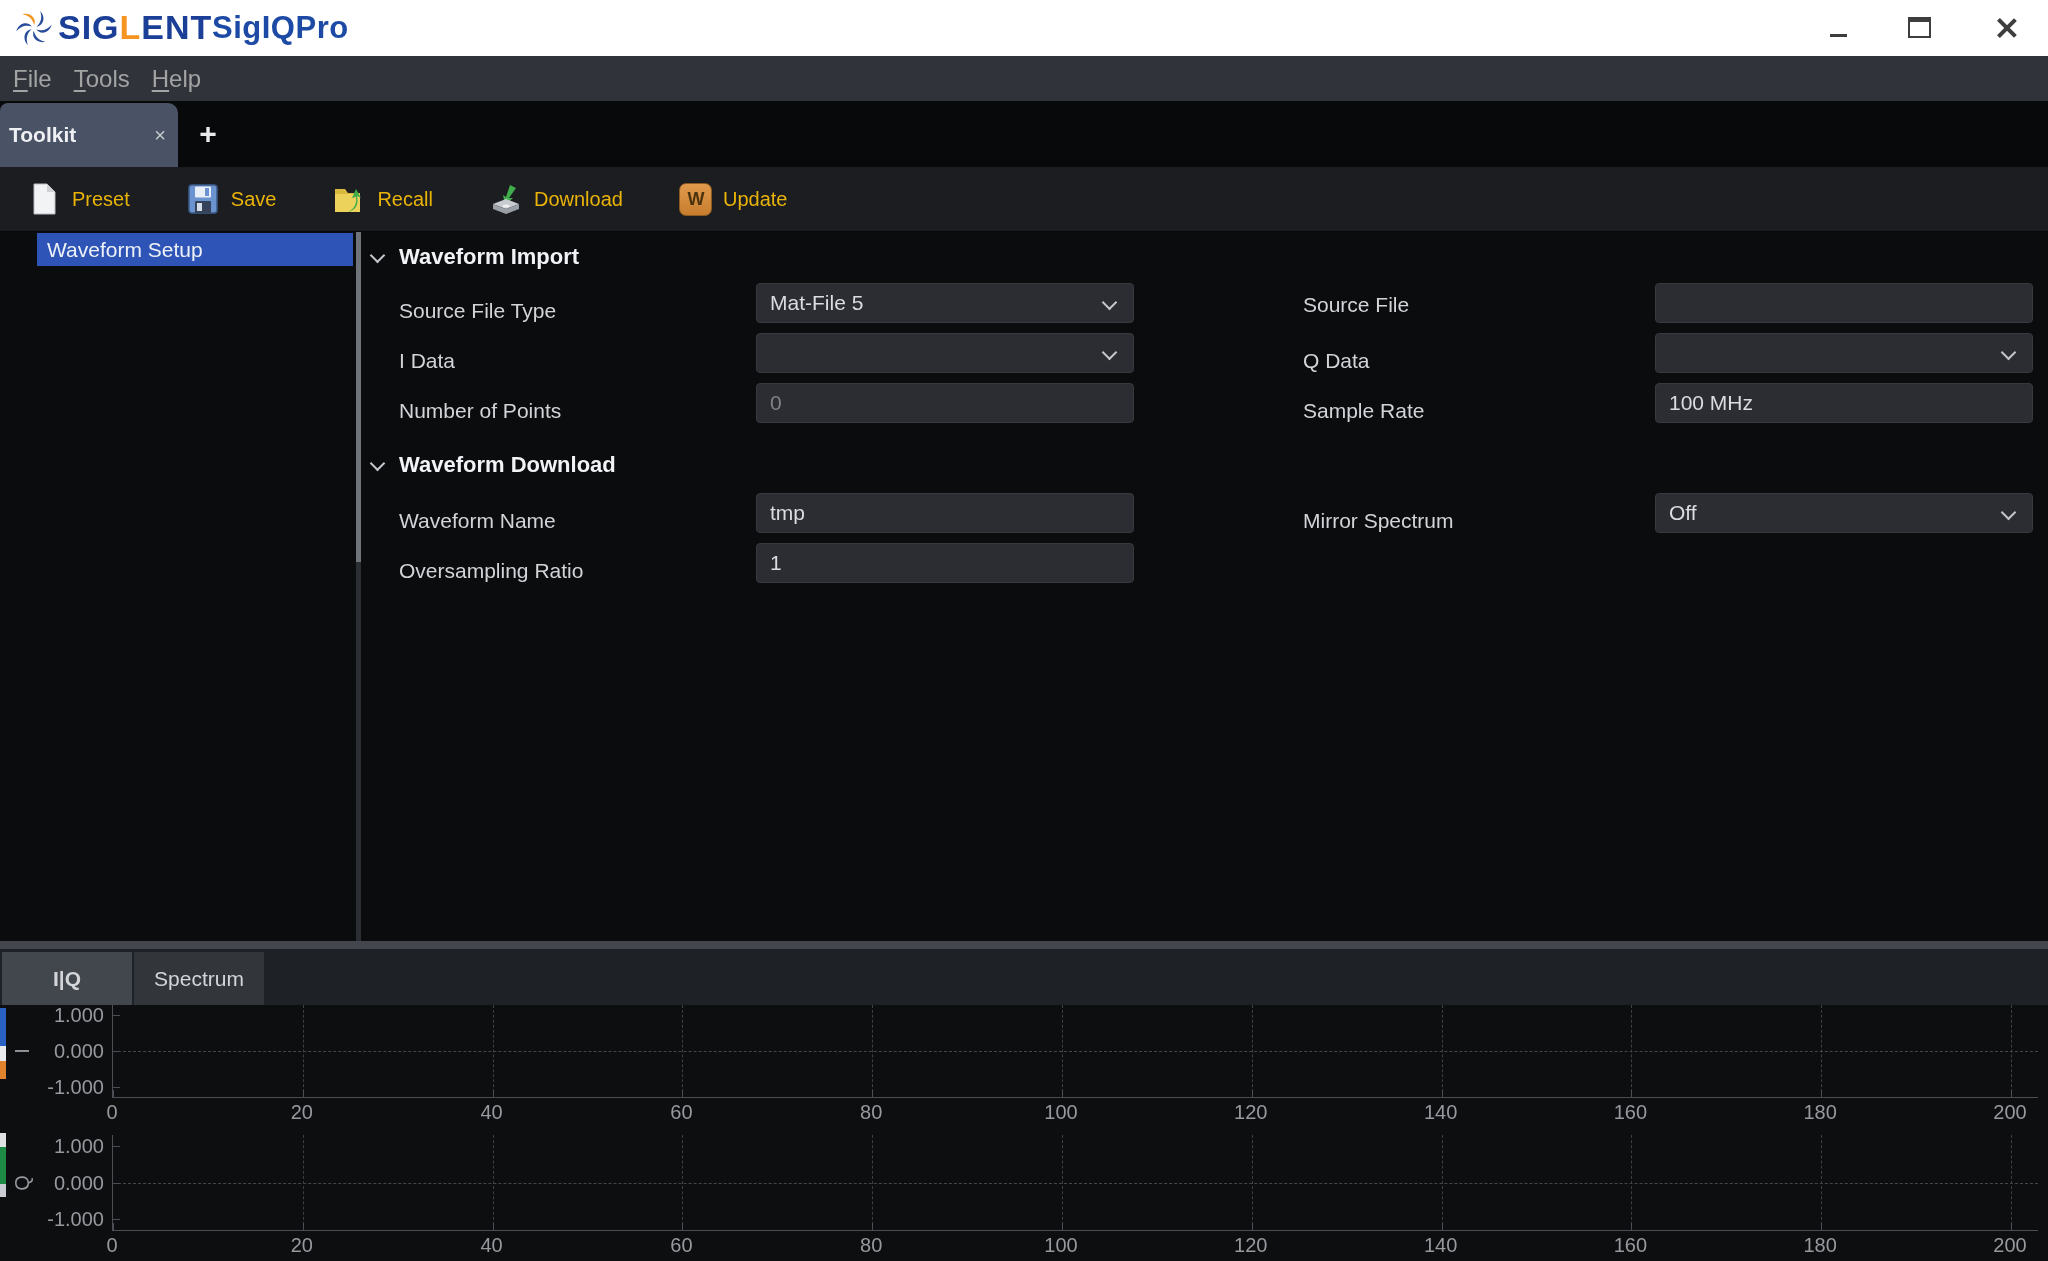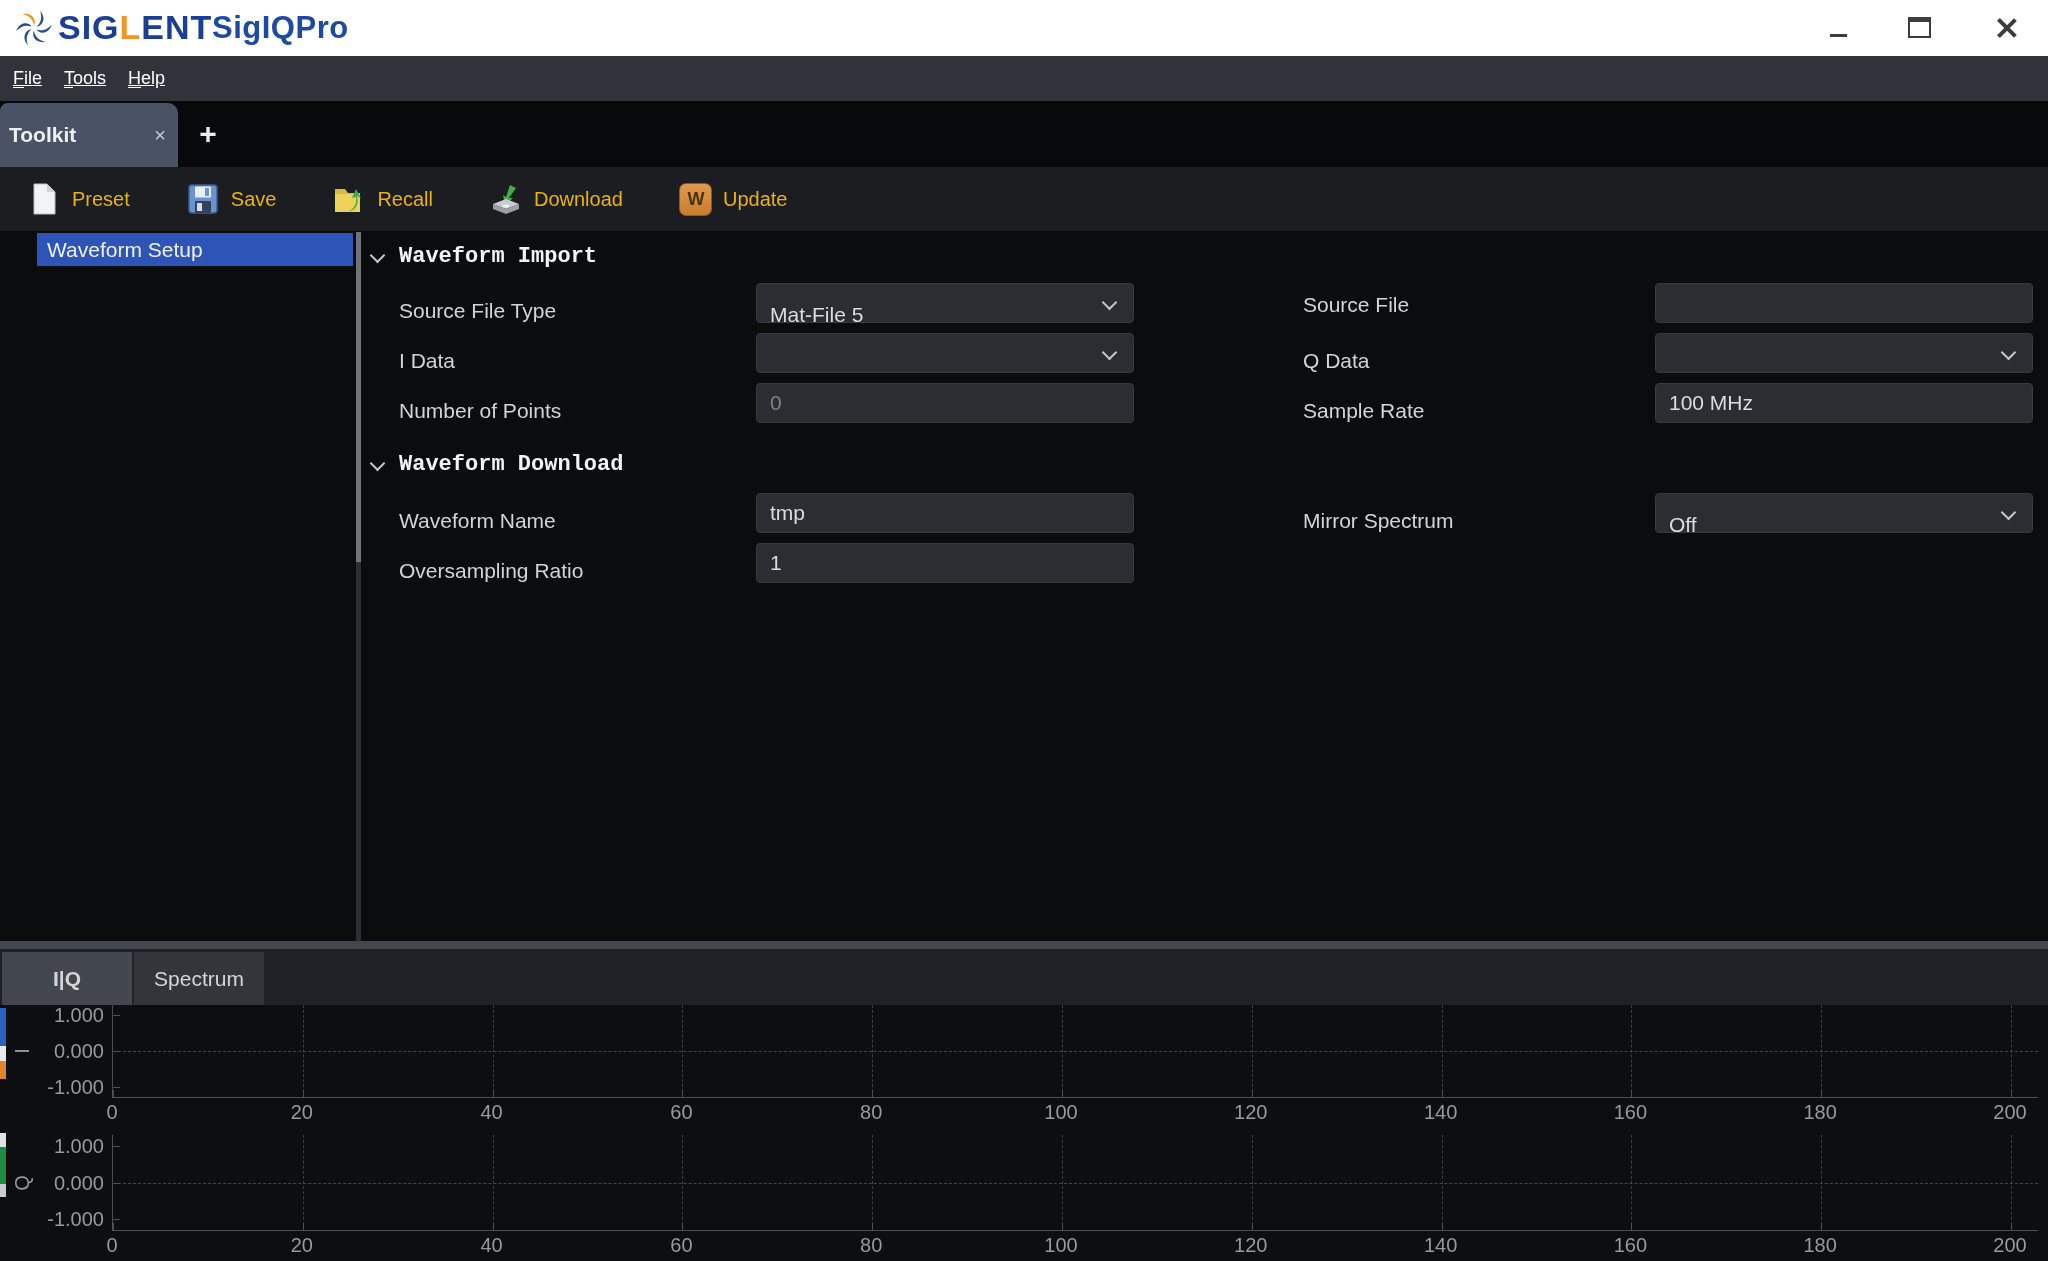--- a/index.html
+++ b/index.html
@@ -15,21 +15,21 @@
   .win-btn{position:absolute;top:0;height:56px;width:44px;cursor:pointer;}
   .min-glyph{position:absolute;left:14px;top:34px;width:17px;height:3px;background:#3d3d3d;}
   .max-glyph{position:absolute;left:11px;top:17px;width:23px;height:21px;border:2px solid #3d3d3d;border-top-width:5px;background:#fff;}
   .close-glyph{position:absolute;left:10px;top:16px;width:24px;height:24px;}
   .close-glyph:before,.close-glyph:after{content:"";position:absolute;left:11px;top:0;width:3.5px;height:24px;background:#3d3d3d;}
   .close-glyph:before{transform:rotate(45deg);}
   .close-glyph:after{transform:rotate(-45deg);}
 
   
   .menubar{position:absolute;left:0;top:56px;width:2048px;height:45px;background:#30343a;display:flex;align-items:center;padding-left:13px;gap:22px;}
-  .menu-item{font-size:18px;color:#ffffff;cursor:pointer;text-decoration:underline;}
+  .menu-item{font-size:24px;color:#a3a3a3;cursor:pointer;}
   .menu-item .ul{text-decoration:underline;text-underline-offset:3px;}
 
   
   .tabstrip{position:absolute;left:0;top:101px;width:2048px;height:66px;background:#08090a;}
   .tab-toolkit{position:absolute;left:0;top:2px;width:178px;height:64px;background:#4a5365;border-radius:8px 10px 0 0;display:flex;align-items:center;padding:0 12px 0 9px;cursor:pointer;}
   .tab-toolkit .lbl{flex:1;font-size:21px;font-weight:bold;color:#eef0f3;}
   .tab-close{font-size:20px;color:#c7cacd;cursor:pointer;line-height:1;}
   .tab-add{position:absolute;left:186px;top:0;width:44px;height:66px;display:flex;align-items:center;justify-content:center;font-size:30px;font-weight:bold;color:#e9ebee;cursor:pointer;}
 
   
@@ -39,27 +39,27 @@
   .tb-icon{width:34px;height:34px;display:block;}
   .update-badge{width:33px;height:33px;border-radius:7px;background:linear-gradient(#e09a4c,#c87d2e);border:1px solid #8a5a1e;color:#4a320e;font-weight:bold;font-size:18px;display:flex;align-items:center;justify-content:center;letter-spacing:-1px;}
 
   
   .sidebar{position:absolute;left:0;top:232px;width:356px;height:709px;background:#0b0c0e;}
   .side-item{position:absolute;left:37px;top:1px;width:316px;height:33px;background:#2d54b6;color:#eef1f6;font-size:21px;line-height:33px;padding-left:10px;cursor:pointer;}
   .v-scroll{position:absolute;left:356px;top:232px;width:5px;height:709px;background:#2b2e33;}
   .v-scroll .thumb{position:absolute;left:0;top:0;width:5px;height:330px;background:#6f737a;}
 
   .formpanel{position:absolute;left:361px;top:232px;width:1687px;height:709px;background:#0b0c0e;}
-  .sec-head{position:absolute;font-size:22px;font-weight:bold;color:#f1f3f6;font-family:Liberation Mono, monospace;}
+  .sec-head{position:absolute;font-size:22px;font-weight:bold;color:#f1f3f6;}
   .chev{display:inline-block;width:11px;height:11px;border-right:2px solid #c3c6ca;border-bottom:2px solid #c3c6ca;transform:rotate(45deg);}
   .sec-chev{position:absolute;}
   .f-label{position:absolute;font-size:21px;color:#d2d4d8;height:40px;line-height:40px;margin-top:8px;}
   .f-input{position:absolute;width:378px;height:40px;background:#2b2d32;border:1px solid #36393e;border-radius:4px;color:#dadce0;font-size:21px;padding:0 13px;outline:none;}
   .f-input.dim{color:#7d8085;}
-  .f-select{position:absolute;width:378px;height:40px;background:#2b2d32;border:1px solid #36393e;border-radius:4px;color:#dadce0;font-size:21px;line-height:38px;padding:12px 13px;cursor:pointer;}
+  .f-select{position:absolute;width:378px;height:40px;background:#2b2d32;border:1px solid #36393e;border-radius:4px;color:#dadce0;font-size:21px;line-height:38px;padding:0 13px;cursor:pointer;}
   .f-select .chev{position:absolute;right:18px;top:13px;}
 
   
   .splitter{position:absolute;left:0;top:941px;width:2048px;height:8px;background:#43474d;cursor:row-resize;}
   .bottombar{position:absolute;left:0;top:949px;width:2048px;height:56px;background:#1e2125;padding-left:9px;}
   .btab{position:absolute;top:3px;height:53px;display:flex;align-items:center;justify-content:center;font-size:21px;color:#d3d5d8;cursor:pointer;}
   .btab.iq{left:2px;width:130px;background:#42464d;font-weight:bold;}
   .btab.spec{left:134px;width:130px;background:#32363b;}
   .chartsbg{position:absolute;left:0;top:1005px;width:2048px;height:256px;background:#0d0e10;}
 

